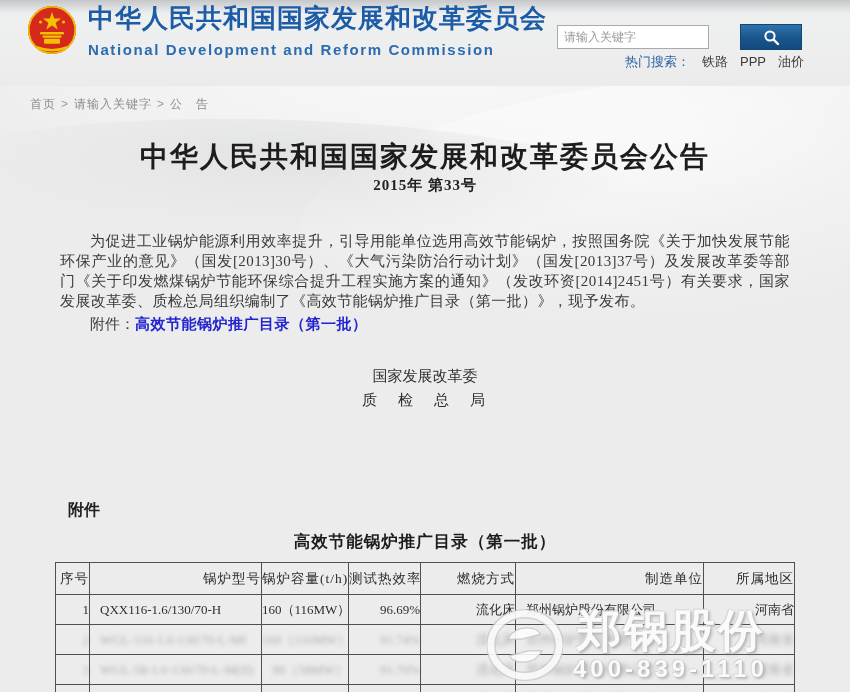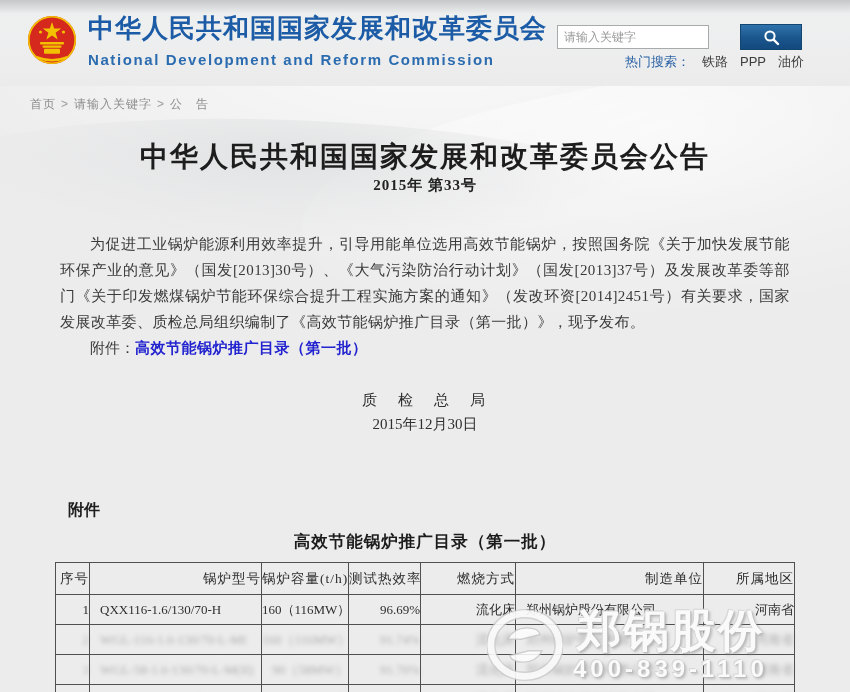--- a/index.html
+++ b/index.html
@@ -27,21 +27,21 @@
     position:absolute; left:-60px; top:120px; width:700px; height:120px;
     background:radial-gradient(ellipse at 50% 30%, rgba(222,223,224,0.8) 0%, rgba(236,236,237,0) 70%);
     border-radius:50%; transform:rotate(2deg);
   }
 
   
   .site-header {
     position:absolute; top:0; left:0; right:0; height:86px;
     background:linear-gradient(180deg, #c6c7c9 0px, #eef0f0 14px, #ededee 60px, #ebebec 100%);
   }
-  .brand { position:absolute; left:27px; top:11px; display:flex; align-items:center; }
+  .brand { position:absolute; left:27px; top:1px; display:flex; align-items:center; }
   .emblem { width:50px; height:50px; flex:0 0 auto; }
   .brand-text { margin-left:11px; }
   .brand-cn {
     font-size:26px; font-weight:bold; color:#1c5ba6; letter-spacing:1px;
     font-family:"Liberation Sans", sans-serif;
   }
   .brand-en {
     font-size:15px; color:#2b6cb0; letter-spacing:1.6px; margin-top:5px; font-weight:bold;
   }
   .search-area { position:absolute; right:48px; top:24px; display:flex; align-items:center;gap:32px; }
@@ -70,21 +70,21 @@
   .doc { position:absolute; top:125px; left:0; right:0; font-family:"Liberation Serif", serif; }
   .doc-title {
     text-align:center; font-size:28px; font-weight:bold; color:#1d1d1d;
     letter-spacing:2px; margin-top:13px;
   }
   .doc-number {
     text-align:center; font-size:15px; font-weight:bold; color:#222;
     letter-spacing:1px; 
   }
   .doc-body {
-    margin:36px 60px 0 60px; font-size:15px; line-height:26px; color:#3a3a3a;
+    margin:36px 60px 0 60px; font-size:15px; line-height:20px; color:#3a3a3a;
     text-indent:2em; text-align:justify; letter-spacing:0.4px;
   }
   .doc-attach-line { margin:0 60px; font-size:15px; line-height:26px; color:#3a3a3a; padding-left:2em; }
   .attach-link { color:#2324cf; font-weight:bold; text-decoration:none; cursor:pointer; letter-spacing:0.5px; }
   .doc-sign { text-align:center; margin-top:27px; font-size:15px; color:#2f2f2f; }
   .doc-sign div { line-height:24px; }
   .sign-spread { letter-spacing:0.2em; }
 
   
   .attach-section { position:absolute; top:500px; left:0; right:0; }
@@ -176,22 +176,22 @@
 <div class="breadcrumb" id="breadcrumb"><span class="crumb">首页</span><span class="sep">&gt;</span><span class="crumb">请输入关键字</span><span class="sep">&gt;</span><span class="crumb">公　告</span></div>
 
 <div class="doc">
   <div class="doc-title">中华人民共和国国家发展和改革委员会公告</div>
   <div class="doc-number">2015年 第33号</div>
   <div class="doc-body">为促进工业锅炉能源利用效率提升，引导用能单位选用高效节能锅炉，按照国务院《关于加快发展节能环保产业的意见》（国发[2013]30号）、《大气污染防治行动计划》（国发[2013]37号）及发展改革委等部门《关于印发燃煤锅炉节能环保综合提升工程实施方案的通知》（发改环资[2014]2451号）有关要求，国家发展改革委、质检总局组织编制了《高效节能锅炉推广目录（第一批）》，现予发布。</div>
   <div class="doc-attach-line">
     <span>附件：</span><a class="attach-link">高效节能锅炉推广目录（第一批）</a>
   </div>
   <div class="doc-sign">
+    <div>国家发展改革委</div>
     <div class="sign-spread">质　检　总　局</div>
-    <div>2015年12月30日</div>
   </div>
 </div>
 
 <div class="attach-section">
   <div class="attach-heading">附件</div>
   <div class="attach-table-title">高效节能锅炉推广目录（第一批）</div>
   <table class="boiler-table">
     <colgroup id="table-cols">
         <col style="width: 34px;">
         <col style="width: 172px;">

